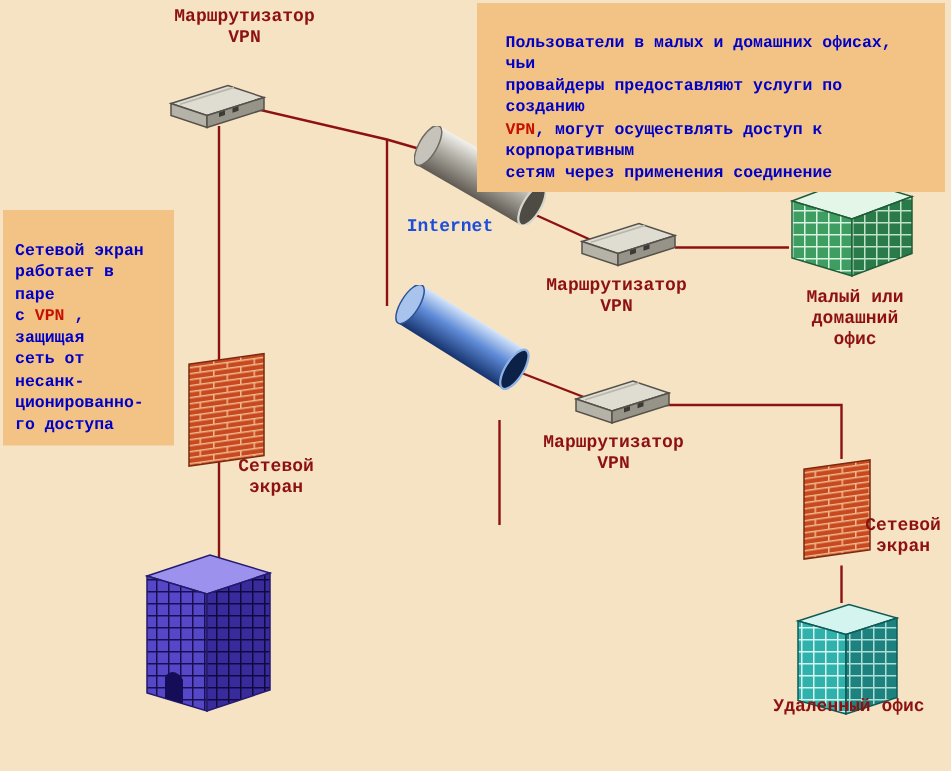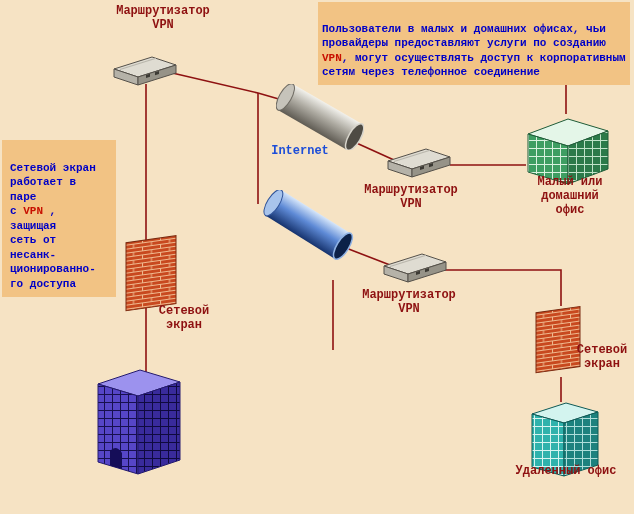--- a/index.html
+++ b/index.html
@@ -35,28 +35,28 @@
   .pos-internet{left:276px;top:84px;}
   .pos-tunnel{left:262px;top:190px;}
   .pos-fw-left{left:124px;top:234px;}
   .pos-fw-right{left:534px;top:304px;}
   .pos-bld-green{left:520px;top:108px;}
   .pos-bld-purple{left:88px;top:362px;}
   .pos-bld-teal{left:526px;top:394px;}
   .pos-lbl-router-top{left:88px;top:4px;width:150px;}
   .pos-lbl-internet{left:268px;top:144px;width:64px;}
   .pos-lbl-router-right{left:346px;top:183px;width:130px;}
-  .pos-lbl-small-office{left:518px;top:175px;width:104px;}
+  .pos-lbl-small-office{left:518px;top:191px;width:104px;}
   .pos-lbl-tunnel{left:278px;top:239px;width:70px;}
   .pos-lbl-router-lower{left:344px;top:288px;width:130px;}
   .pos-lbl-fw-left{left:148px;top:304px;width:72px;}
   .pos-lbl-fw-right{left:570px;top:343px;width:64px;}
   .pos-lbl-hq{left:36px;top:485px;width:224px;}
   .pos-lbl-remote{left:500px;top:464px;width:132px;}
-  .pos-callout-top{left:318px;top:2px;width:312px;padding:5px 4px;}
+  .pos-callout-top{left:318px;top:2px;width:312px;padding:5px 19px;}
   .pos-callout-left{left:2px;top:140px;width:114px;padding:6px 8px;}
   .pos-callout-bottom{left:248px;top:349px;width:196px;padding:6px 9px;}
 </style>
 </head>
 <body>
 
 <div class="stage">
 
   <svg class="connectors pos-conn" viewBox="0 0 634 514" width="634" height="514">
     <path d="M146 84 V240"></path>
@@ -235,21 +235,21 @@
   <div class="lbl pos-lbl-fw-left">Сетевой
 экран</div>
   <div class="lbl pos-lbl-fw-right">Сетевой
 экран</div>
   <div class="lbl pos-lbl-remote">Удаленный офис</div>
 
   <div class="callout pos-callout-top">
     <span>Пользователи в малых и домашних офисах, чьи
 провайдеры предоставляют услуги по созданию
 </span><span class="c-red">VPN</span><span>, могут осуществлять доступ к корпоративным
-сетям через телефонное соединение</span>
+сетям через применения соединение</span>
   </div>
 
   <div class="callout pos-callout-left">
     <span>Сетевой экран
 работает в паре
 с </span><span class="c-red">VPN</span><span> , защищая
 сеть от несанк-
 ционированно-
 го доступа</span>
   </div>

